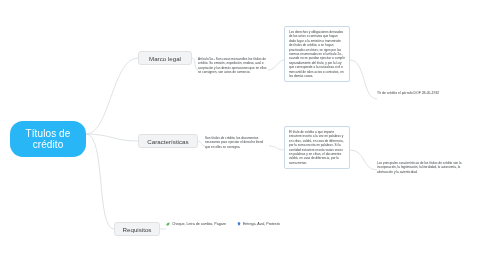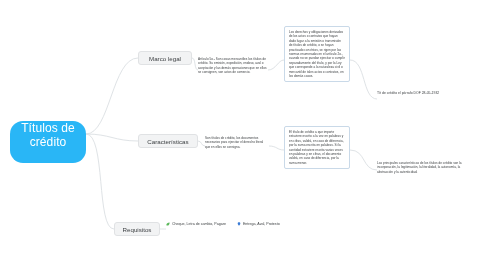--- a/index.html
+++ b/index.html
@@ -28,27 +28,27 @@
     overflow: visible;
   }
   .node {
     position: absolute;
     box-sizing: border-box;
   }
   .root-node {
     left: 10px;
     top: 121px;
     width: 76px;
-    height: 42px;
+    height: 36px;
     background: #29b6f6;
     border-radius: 13px;
     color: #ffffff;
-    font-size: 12px;
+    font-size: 10px;
     display: flex;
-    align-items: flex-start;
+    align-items: center;
     justify-content: center;
     text-align: center;
     letter-spacing: 0.1px;
   }
   .branch-node {
     background: #f2f3f4;
     border: 1px solid #e0e2e4;
     border-radius: 3px;
     color: #3d4043;
     font-size: 6.2px;

